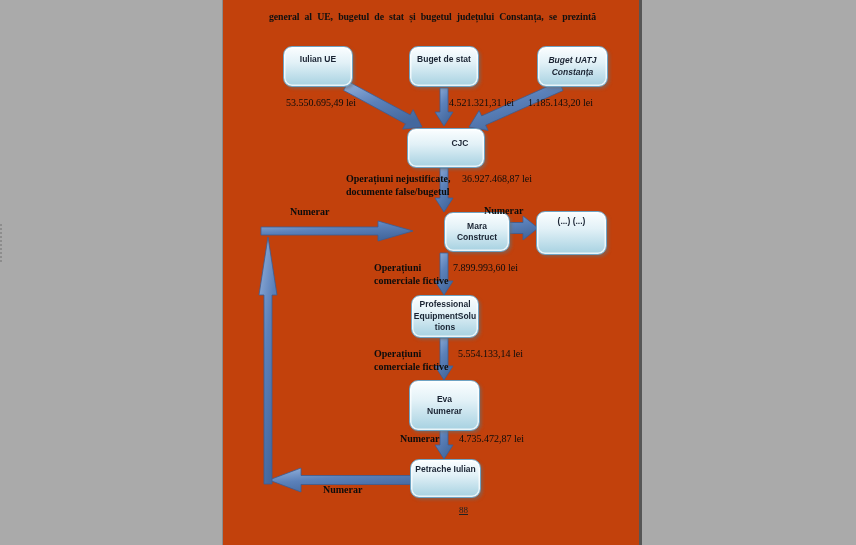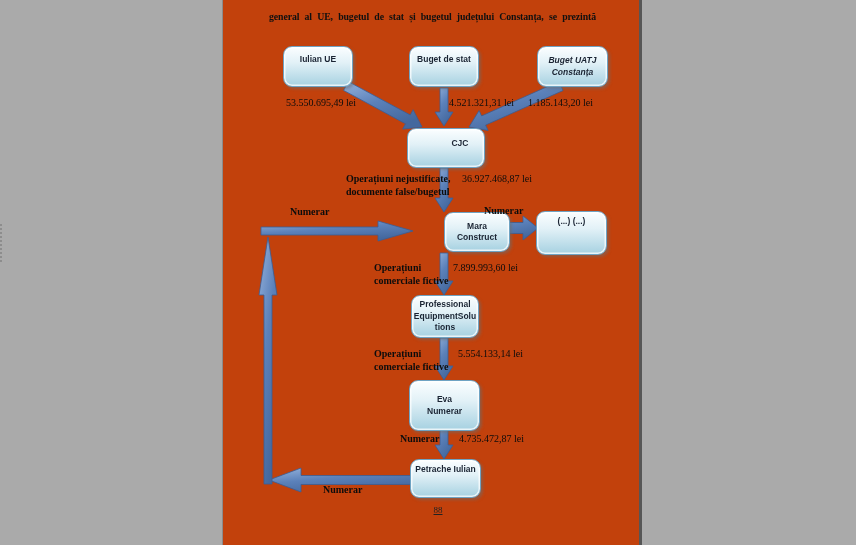--- a/index.html
+++ b/index.html
@@ -35,21 +35,21 @@
   }
   .node.pt7{justify-content:flex-start;padding-top:7px;}
   .node.pt9{justify-content:flex-start;padding-top:9px;}
   .node.pt4{justify-content:flex-start;padding-top:4px;}
   .lbl{
     position:absolute;white-space:nowrap;font-size:10px;color:#0c0c0c;
   }
   .lbl.b{font-weight:bold;}
   .lh13{line-height:13px;}
   svg.arrows{position:absolute;left:0;top:0;pointer-events:none;}
-  .pageno{position:absolute;left:185px;top:505px;width:60px;text-align:center;font-size:9px;color:#222;text-decoration:underline;}
+  .pageno{position:absolute;left:185px;top:505px;width:60px;text-align:right;font-size:9px;color:#222;text-decoration:underline;}
 </style>
 </head>
 <body style="--bg: #aaaaaa; --node-border: #6fa3c3; --node-fill: #a6d1e1;">
 
 <div class="page">
 
   <div class="intro">
     <span class="l1">general al UE, bugetul de stat și bugetul județului Constanța, se prezintă</span>
   </div>
 

